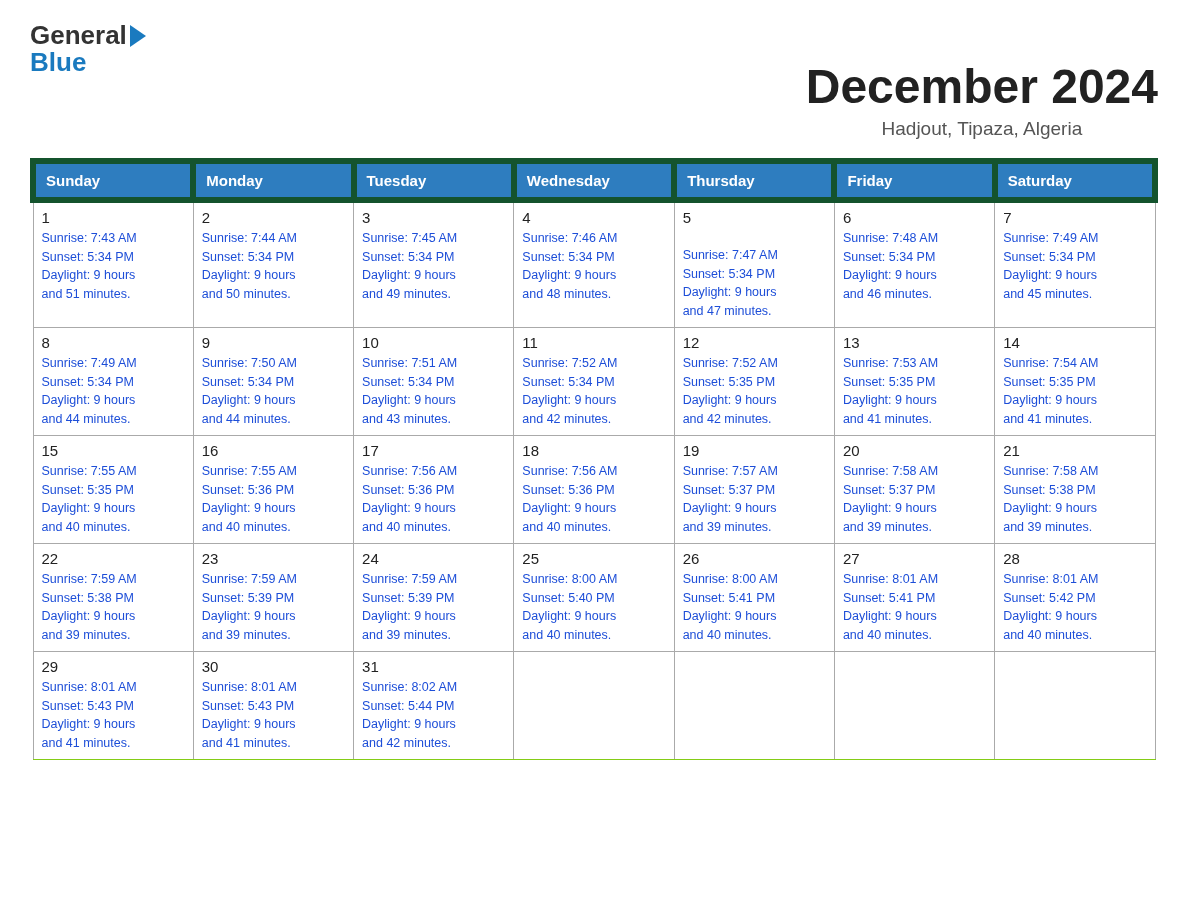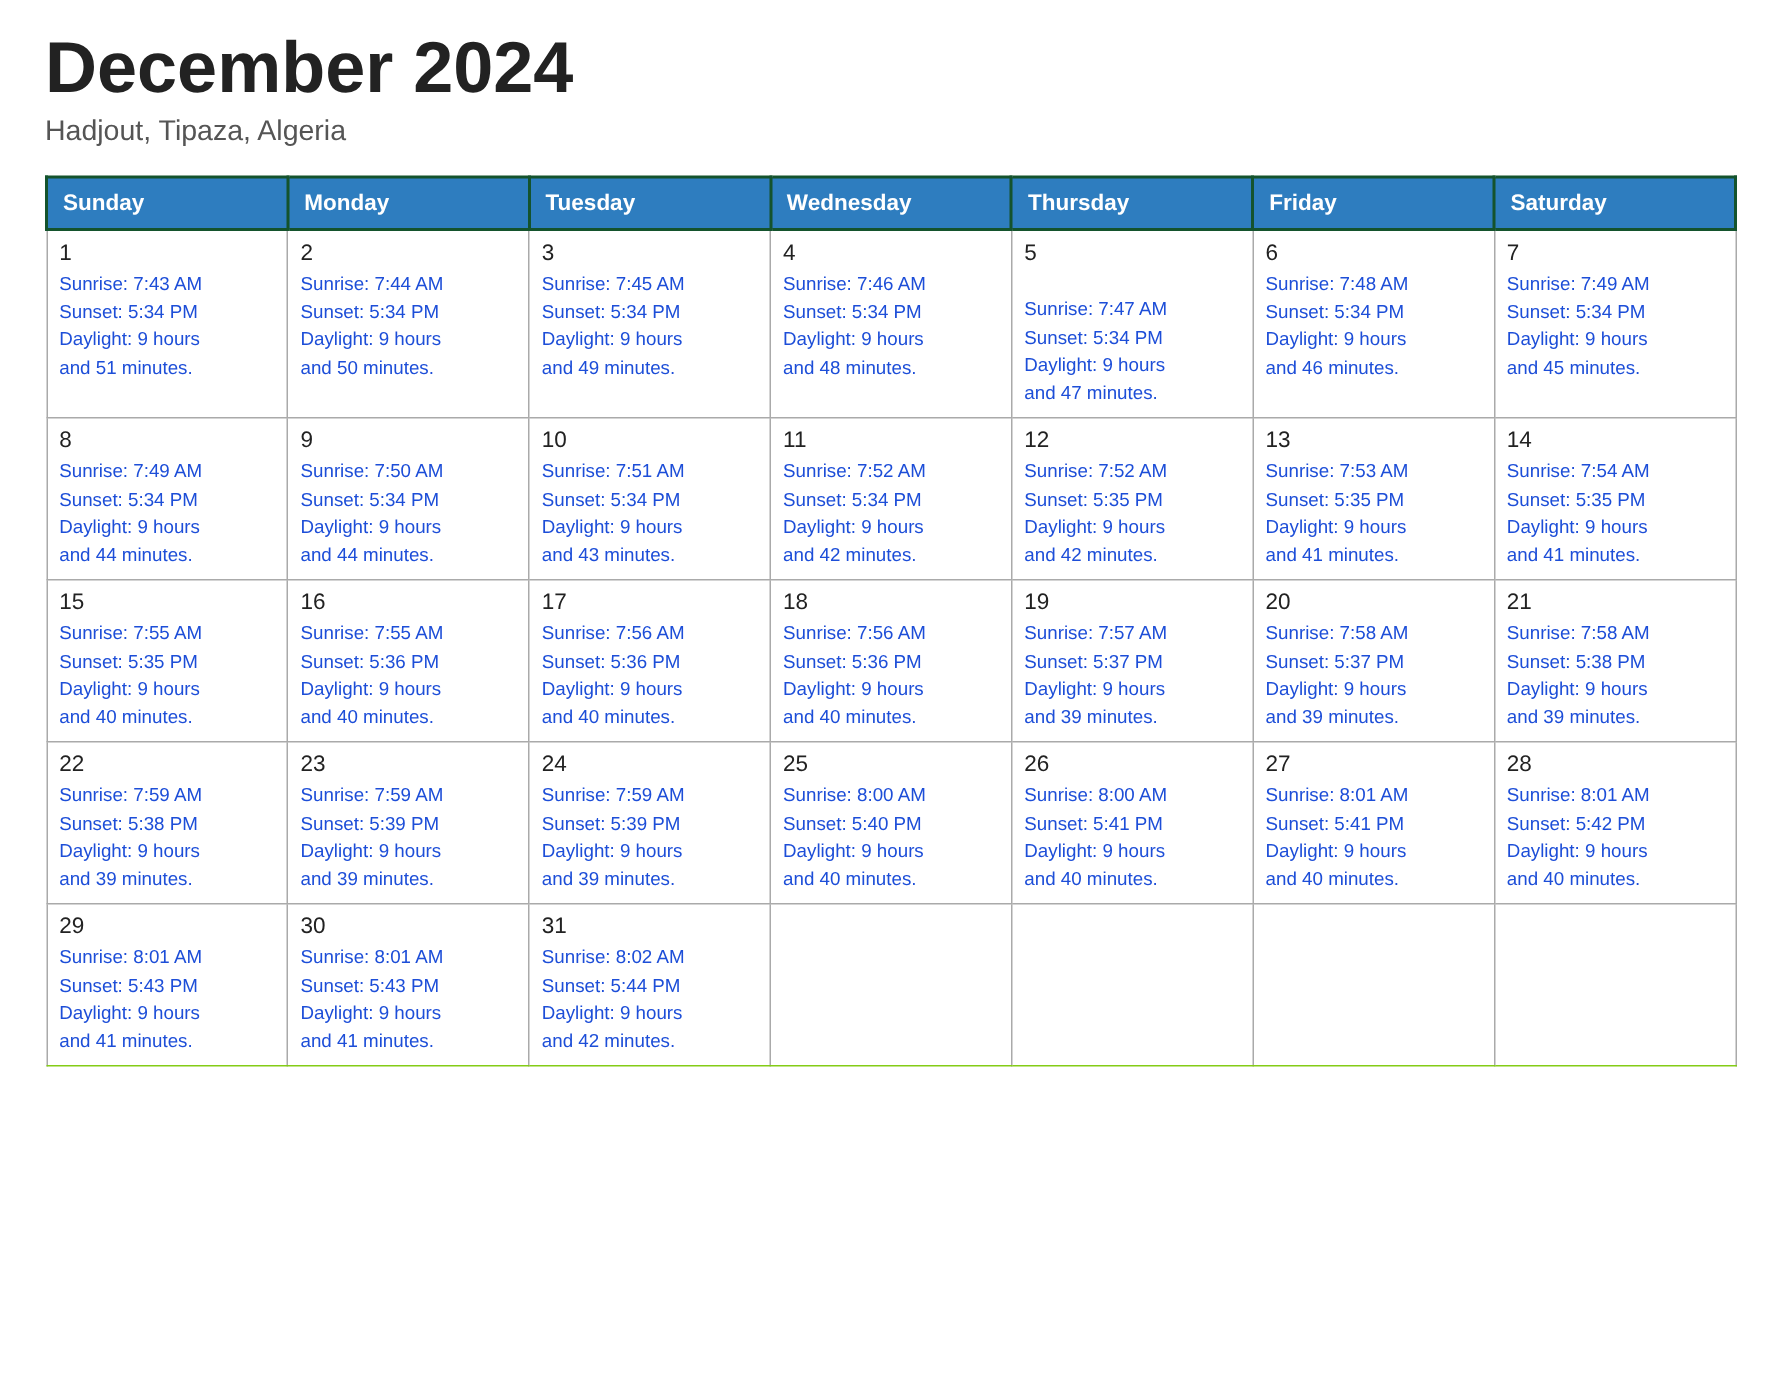--- a/index.html
+++ b/index.html
@@ -10,21 +10,22 @@
       min-height: 918px;
       padding: 20px 30px;
     }
     .header {
       display: flex;
       justify-content: space-between;
       align-items: flex-start;
       margin-bottom: 18px;
     }
     .title-section {
-      text-align: left;
+      text-align: center;
+      margin-top: 41px;
     }
     .month-title {
       font-size: 48px;
       font-weight: bold;
       color: #222;
       line-height: 1.1;
     }
     .location {
       font-size: 19px;
       color: #555;
@@ -34,21 +35,21 @@
       width: 100%;
       border-collapse: collapse;
     }
     thead tr th {
       background-color: #2e7dbf;
       color: #fff;
       font-size: 15px;
       font-weight: bold;
       padding: 8px 10px;
       text-align: left;
-      border: 2px solid #14532d;
+      border: 6px solid #14532d;
     }
     tbody tr td {
       border: 1px solid #aaa;
       vertical-align: top;
       padding: 6px 8px;
       font-size: 13px;
       color: #222;
       width: 14.28%;
       min-height: 100px;
     }
@@ -94,20 +95,27 @@
       font-size: 26px;
       font-weight: bold;
       color: #1a7abf;
       margin-top: -4px;
     }
   </style>
 </head>
 <body>
 
 <div class="header">
+  <div class="logo-wrapper">
+    <div class="logo-line1">
+      <span class="logo-general">General</span>
+      <span class="logo-triangle"></span>
+    </div>
+    <div class="logo-line2">Blue</div>
+  </div>
   <div class="title-section">
     <div class="month-title">December 2024</div>
     <div class="location">Hadjout, Tipaza, Algeria</div>
   </div>
 </div>
 
 <table>
   <thead>
     <tr>
       <th>Sunday</th>

